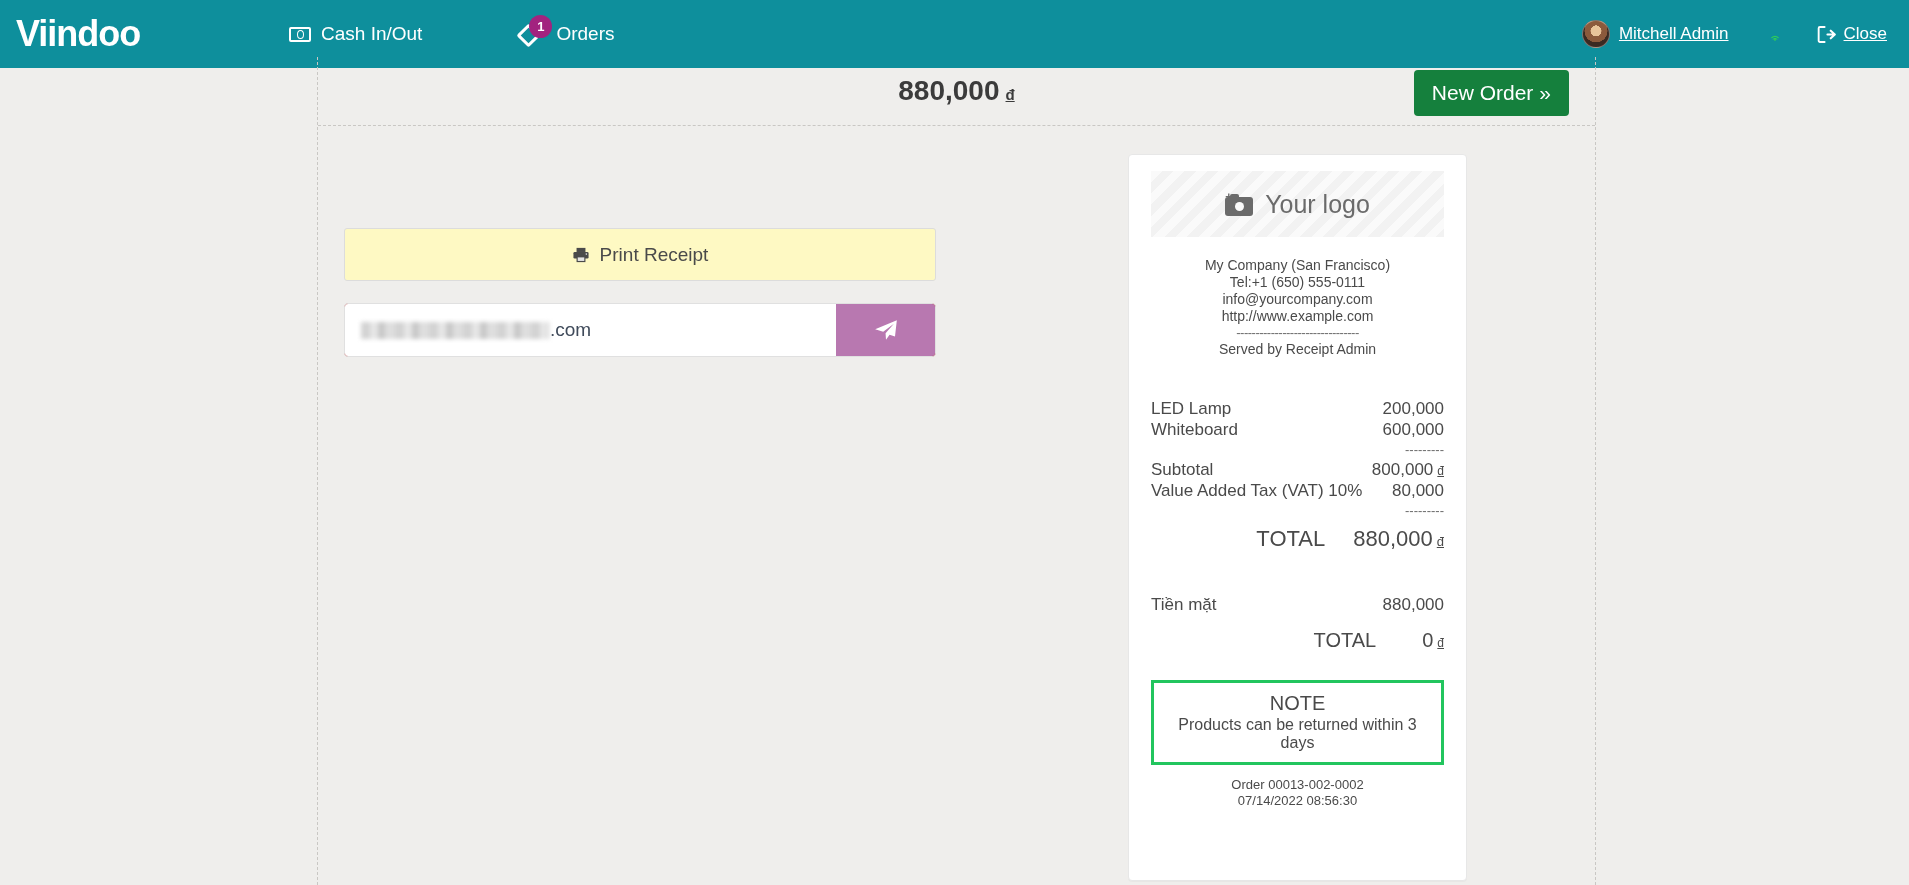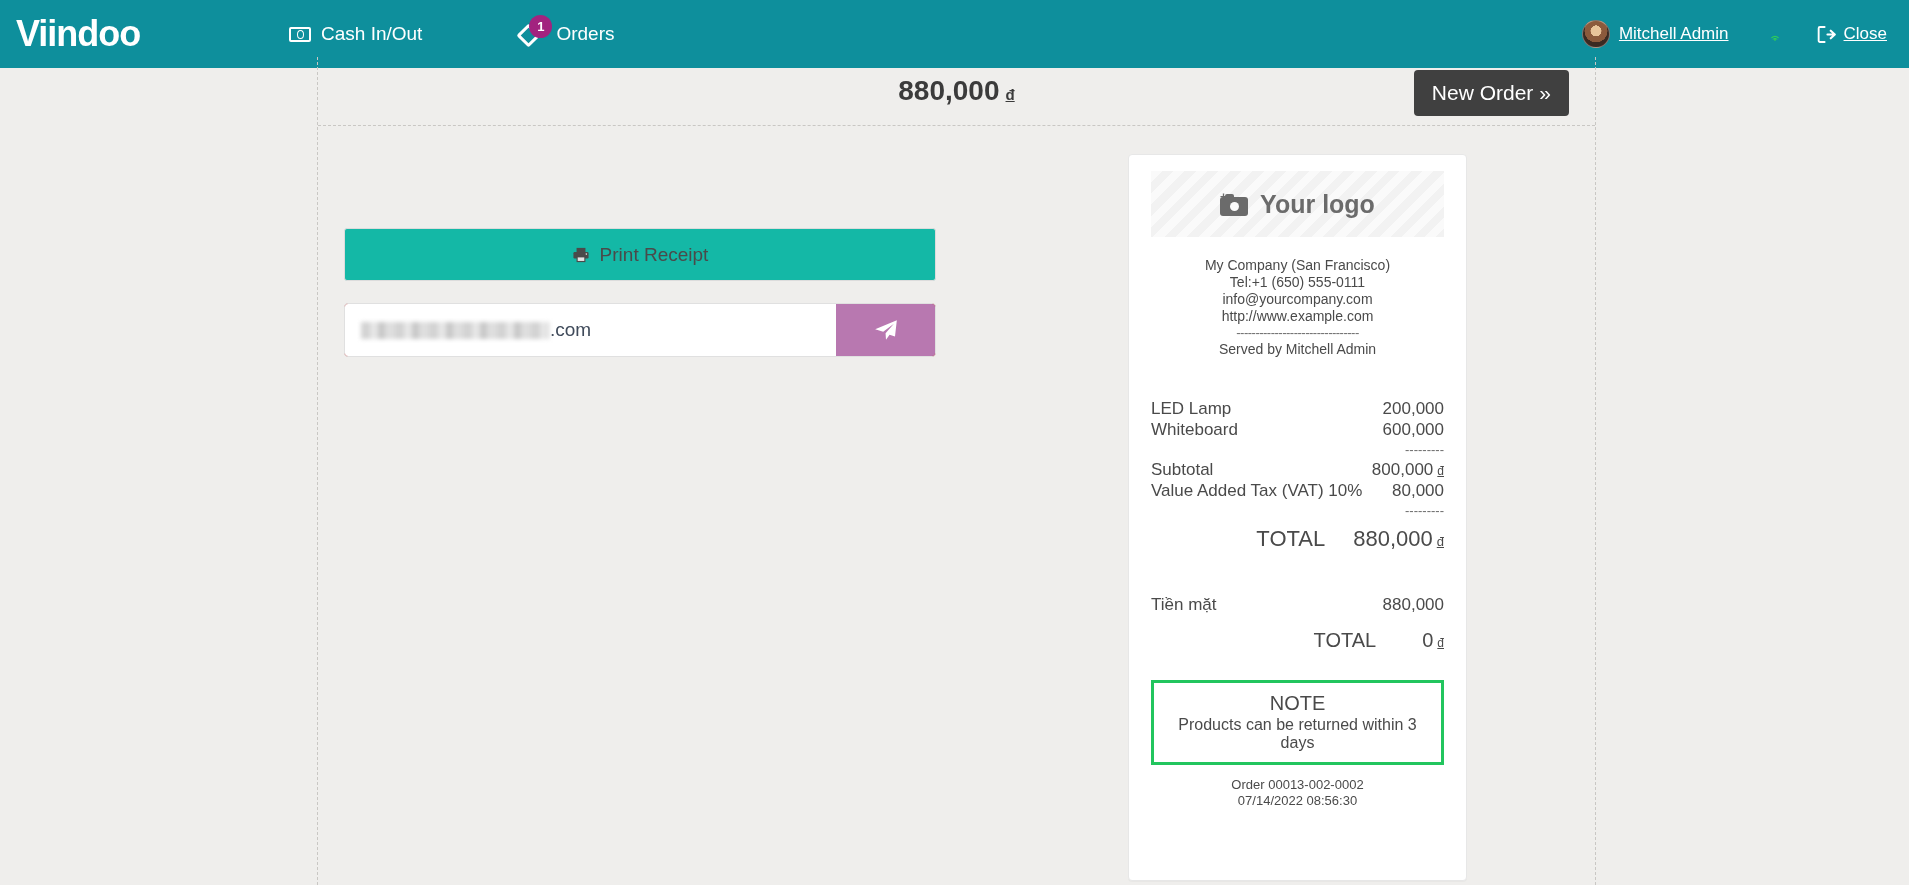--- a/index.html
+++ b/index.html
@@ -87,21 +87,21 @@
     border-bottom: 1px dashed #c9c7c4;
     display: flex; align-items: center; justify-content: center;
   }
   .order-total {
     font-size: 28px; color: #3b3b3b; font-weight: bold;
     display: flex; align-items: baseline; gap: 6px;
   }
   .dong { font-size: 15px; text-decoration: underline; }
   .new-order-btn {
     position: absolute; right: 26px; top: 13px;
-    background: #404040; color: #ffffff;
+    background: #15803d; color: #ffffff;
     border: none; border-radius: 4px;
     font-size: 21px; font-family: inherit;
     padding: 11px 18px; cursor: pointer;
     display: flex; align-items: center; gap: 6px;
   }
 
   
   .main {
     display: flex; padding: 0;
     height: 759px;
@@ -110,21 +110,21 @@
   .right-col { flex: 1; padding: 28px 0 0 22px; }
 
   .question {
     font-size: 27px; font-weight: bold; color: #555555;
     margin: 10px 0 0 0;
   }
 
   .print-btn {
     margin-top: 72px;
     width: 592px; height: 53px;
-    background: #14b8a6; border: 1px solid #dcdcdc; border-radius: 3px;
+    background: #fef9c3; border: 1px solid #dcdcdc; border-radius: 3px;
     display: flex; align-items: center; justify-content: center; gap: 10px;
     font-size: 19px; color: #4a4a4a; cursor: pointer;
     font-family: inherit;
   }
 
   .email-row {
     margin-top: 22px;
     width: 592px; height: 54px;
     display: flex;
     background: #b91c1c;
@@ -159,21 +159,21 @@
     box-shadow: 0 1px 1px rgba(0,0,0,.03);
     height: 727px;
   }
   .logo-box {
     display: flex; align-items: center; justify-content: center;
     gap: 10px; height: 66px;
     background: repeating-linear-gradient(135deg,
       #fafafa 0 8px, #f2f2f2 8px 16px);
     color: #6b6b6b;
   }
-  .logo-text { font-size: 25px; font-weight: bold; }
+  .logo-text { font-size: 25px; font-weight: normal; }
   .cam { position: relative; width: 30px; height: 24px; }
   .cam-body {
     position: absolute; bottom: 0; left: 0;
     width: 28px; height: 19px; background: #6b6b6b; border-radius: 3px;
   }
   .cam-lens {
     position: absolute; bottom: 5px; left: 10px;
     width: 9px; height: 9px; border-radius: 50%;
     background: #fafafa;
   }
@@ -319,21 +319,21 @@
           </span>
           <span class="logo-text">Your logo</span>
         </div>
 
         <div class="co-lines">
           <div>My Company (San Francisco)</div>
           <div>Tel:+1 (650) 555-0111</div>
           <div>info@yourcompany.com</div>
           <div>http://www.example.com</div>
           <div class="dash-line">--------------------------------</div>
-          <div class="served">Served by Mitchell Admin</div>
+          <div class="served">Served by Receipt Admin</div>
         </div>
 
         <div class="items">
           <div class="line">
             <span>LED Lamp</span>
             <span class="amt">200,000</span>
           </div>
           <div class="line">
             <span>Whiteboard</span>
             <span class="amt">600,000</span>

